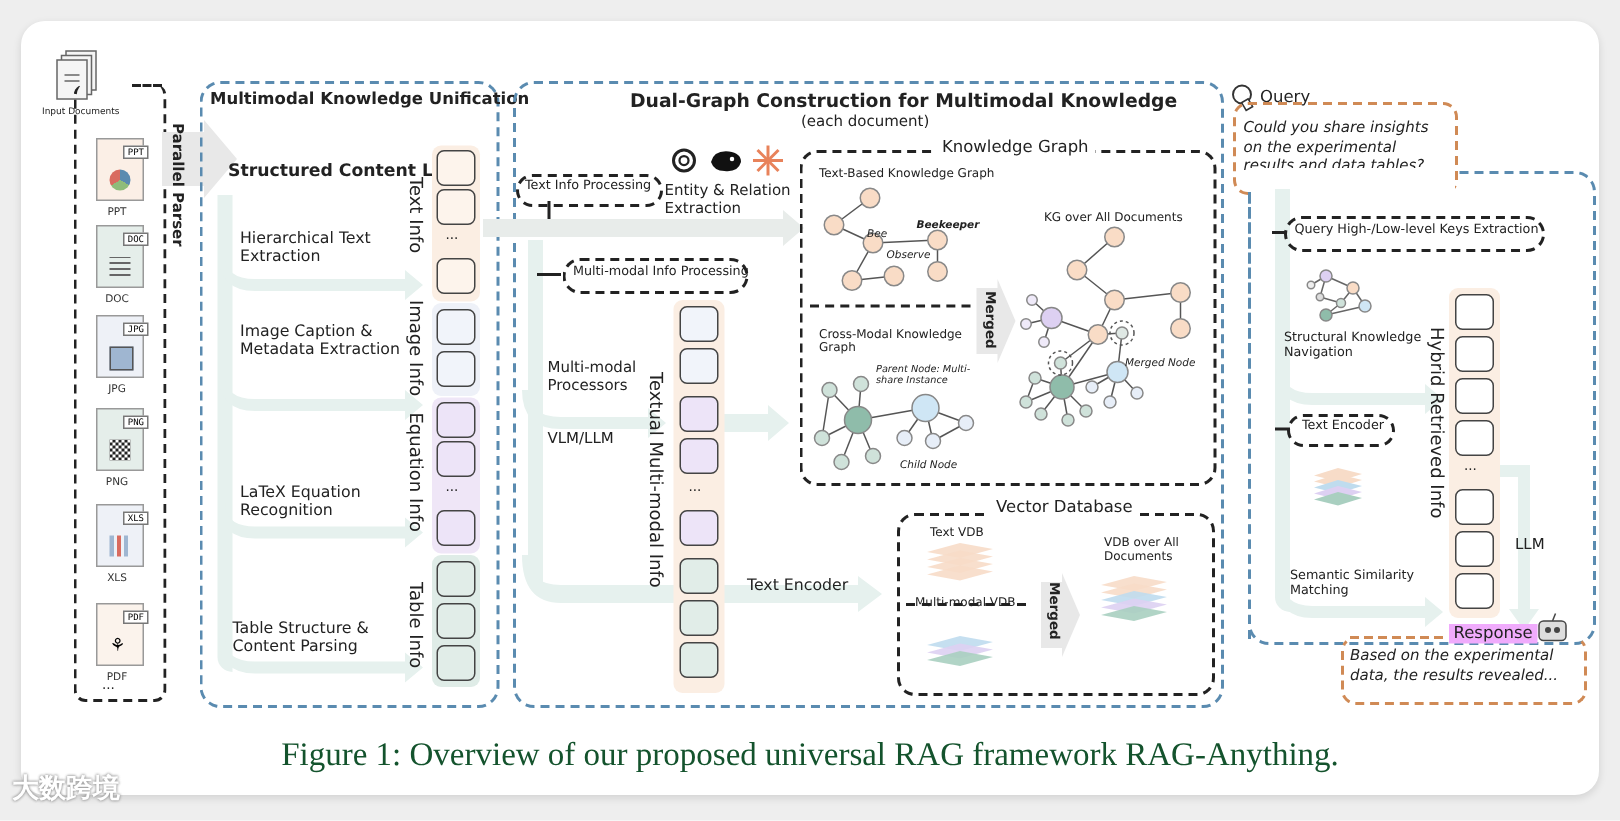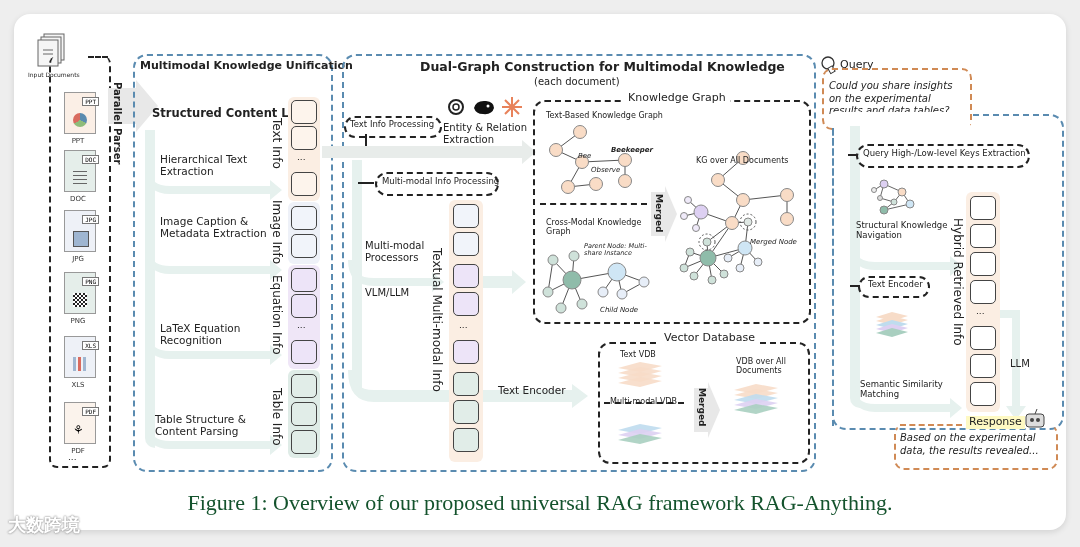--- a/index.html
+++ b/index.html
@@ -302,21 +302,21 @@
   <div class="t italic" style="left:611px;top:146px;font-size:7px;font-weight:bold;">Beekeeper</div>
   <div class="t italic" style="left:591px;top:166px;font-size:7px;">Observe</div>
   <div class="t italic" style="left:584px;top:243px;font-size:6.5px;white-space:pre;">Parent Node: Multi-
 share Instance</div>
   <div class="t italic" style="left:600px;top:306px;font-size:7px;">Child Node</div>
 
   <svg style="left:651px;top:186px" width="26" height="56">
     <polygon points="0,6 14,6 14,0 26,28 14,56 14,50 0,50" fill="#e8e8e8"></polygon>
   </svg>
   <div class="vtext bold" style="left:654px;top:194px;font-size:9px;">Merged</div>
-  <div class="t" style="left:696px;top:156px;font-size:8px;">KG over All Documents</div>
+  <div class="t" style="left:696px;top:140px;font-size:8px;">KG over All Documents</div>
   <div class="t italic" style="left:750px;top:238px;font-size:7px;">Merged Node</div>
 
   <div class="dash-black" style="left:598px;top:342px;width:208px;height:118px;"></div>
   <div class="t" style="left:660px;top:332px;font-size:11px;background:#fff;padding:0 4px;">Vector Database</div>
   <div class="t" style="left:620px;top:350px;font-size:8px;">Text VDB</div>
   <div class="abs" style="left:604px;top:402px;width:80px;border-top:2px dashed #222;"></div>
   <div class="t" style="left:610px;top:397px;font-size:8px;">Multi-modal VDB</div>
   <svg style="left:694px;top:382px" width="26" height="56">
     <polygon points="0,6 14,6 14,0 26,28 14,56 14,50 0,50" fill="#e8e8e8"></polygon>
   </svg>
@@ -417,21 +417,21 @@
     <path d="M0,0 L20,0 L20,96 L26,96 L16,110 L6,96 L12,96 L12,8 L0,8 Z" fill="#e6f1ee"></path>
   </svg>
   <div class="t" style="left:1010px;top:358px;font-size:10px;">LLM</div>
 
   <svg style="left:1024px;top:408px" width="22" height="22">
     <rect x="2" y="6" width="18" height="13" rx="3" fill="#ddd" stroke="#444"></rect>
       <circle cx="8" cy="12" r="2" fill="#444"></circle>
       <circle cx="14" cy="12" r="2" fill="#444"></circle>
       <line x1="11" y1="6" x2="13" y2="1" stroke="#444"></line>
   </svg>
-  <div class="t" style="left:966px;top:416px;font-size:11px;background:#fef9c3;padding:0 3px;">Response</div>
+  <div class="t" style="left:966px;top:416px;font-size:11px;background:#f0abfc;padding:0 3px;">Response</div>
   <div class="dash-orange" style="left:894px;top:424px;width:160px;height:42px;border-radius:10px;border-top-color:transparent;"></div>
   <div class="abs" style="left:900px;top:424px;width:62px;border-top:2px dashed #d08a55;"></div>
   <div class="t italic" style="left:900px;top:432px;font-size:10px;white-space:pre;line-height:1.25;">Based on the experimental
 data, the results revealed...</div>
 </div>
 
 <div class="caption">Figure 1: Overview of our proposed universal RAG framework RAG-Anything.</div>
 <div class="watermark">大数跨境</div>
 
 </body></html>

